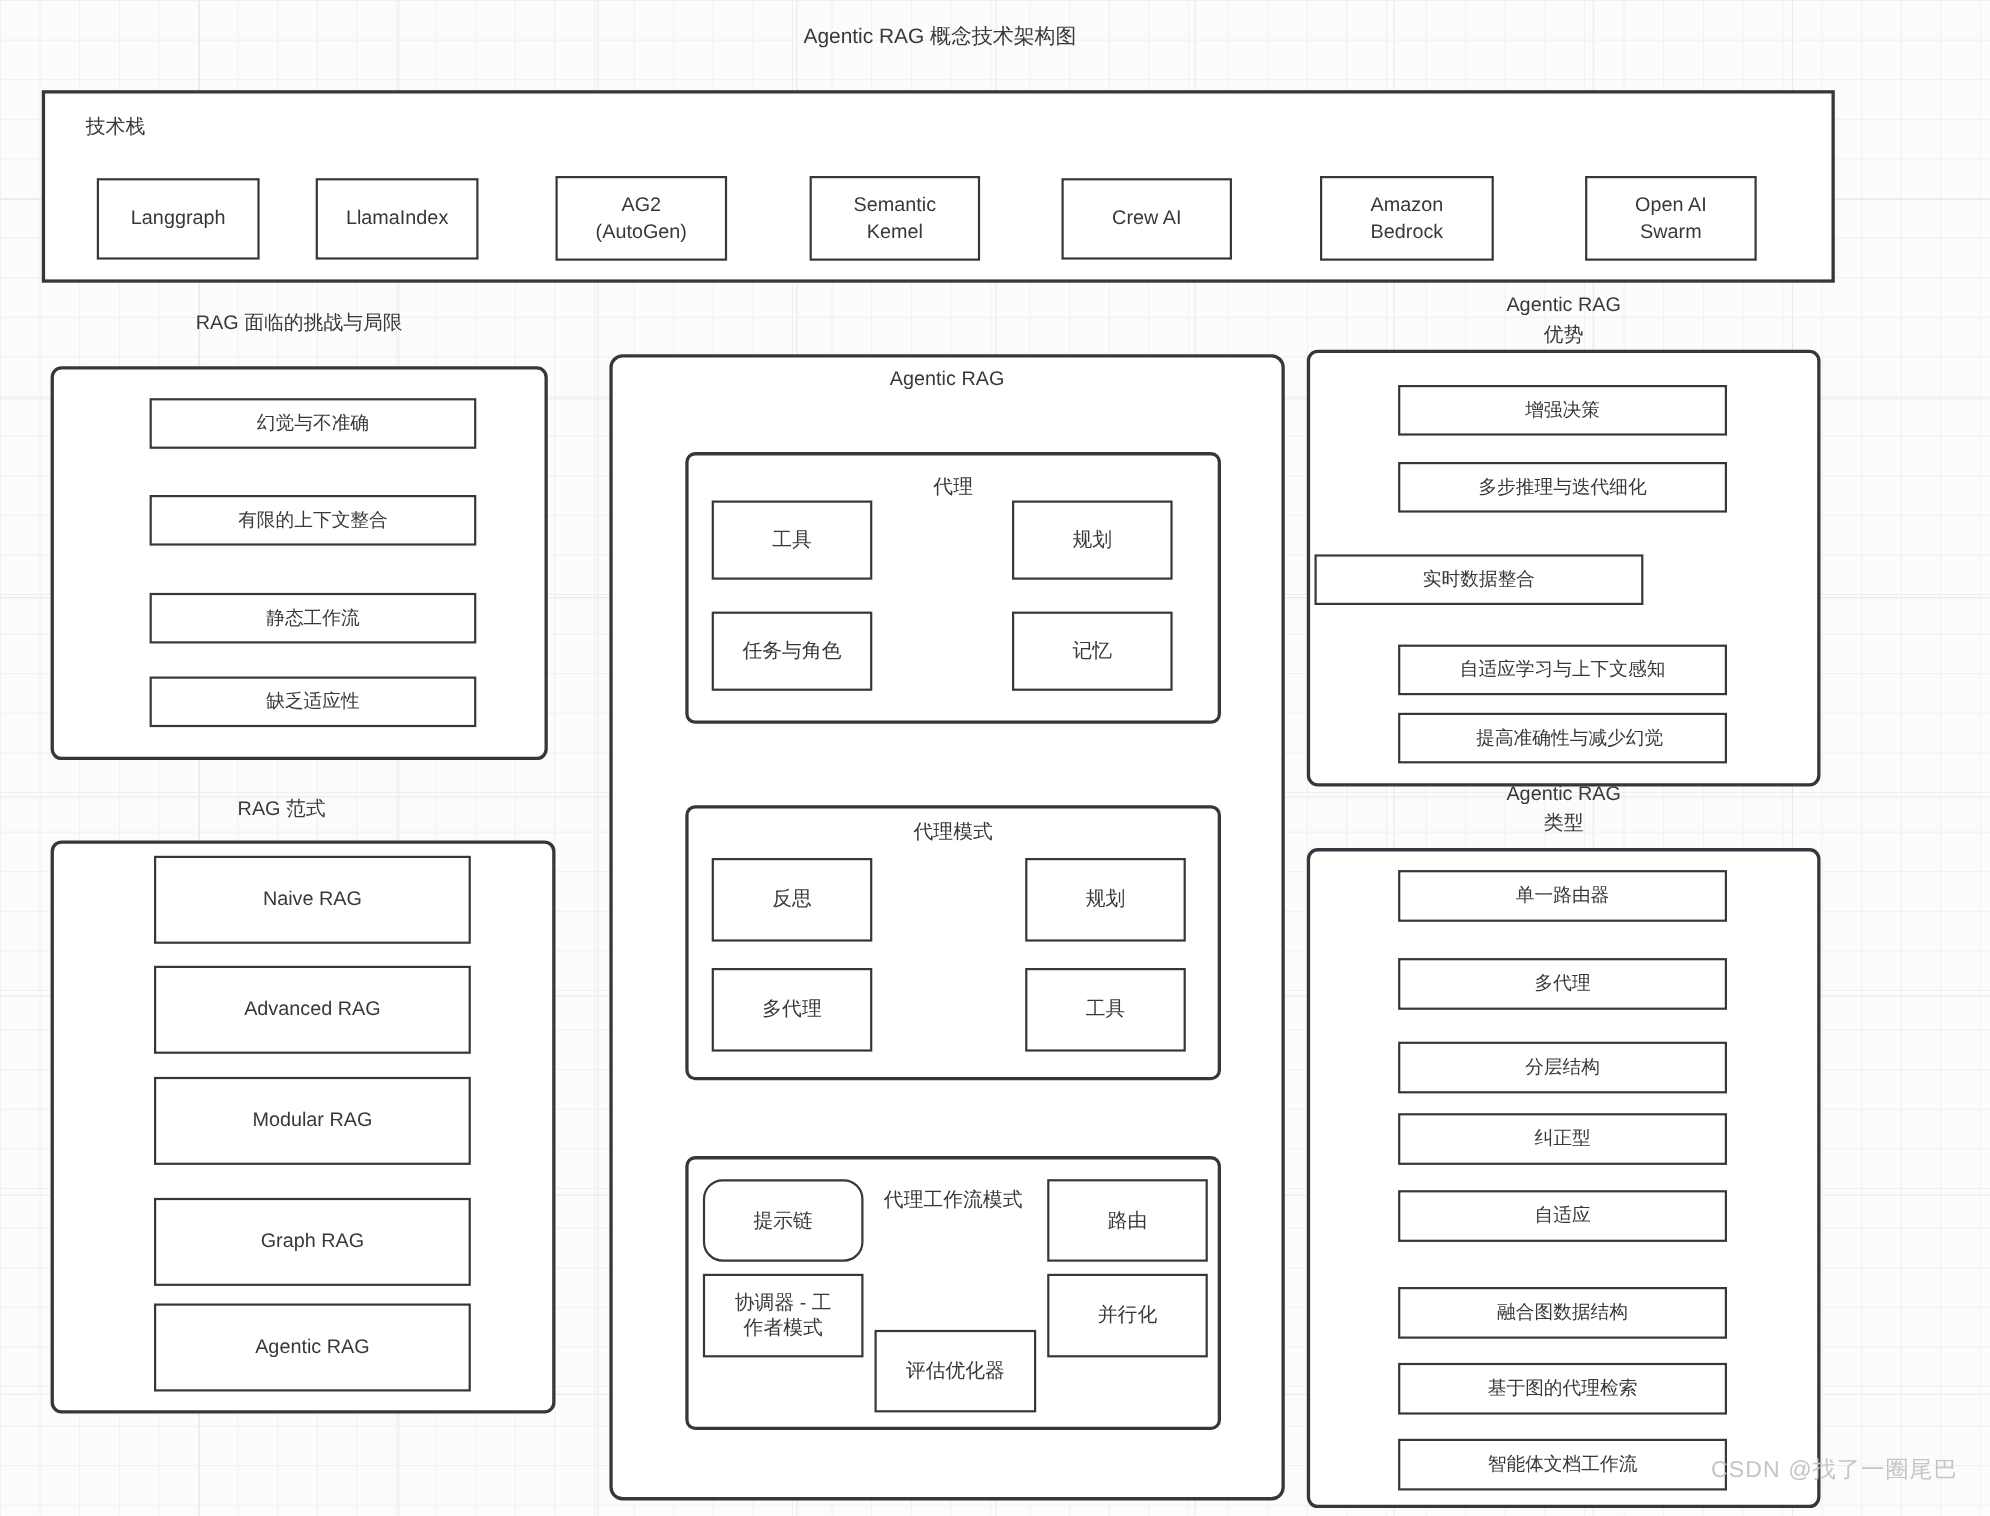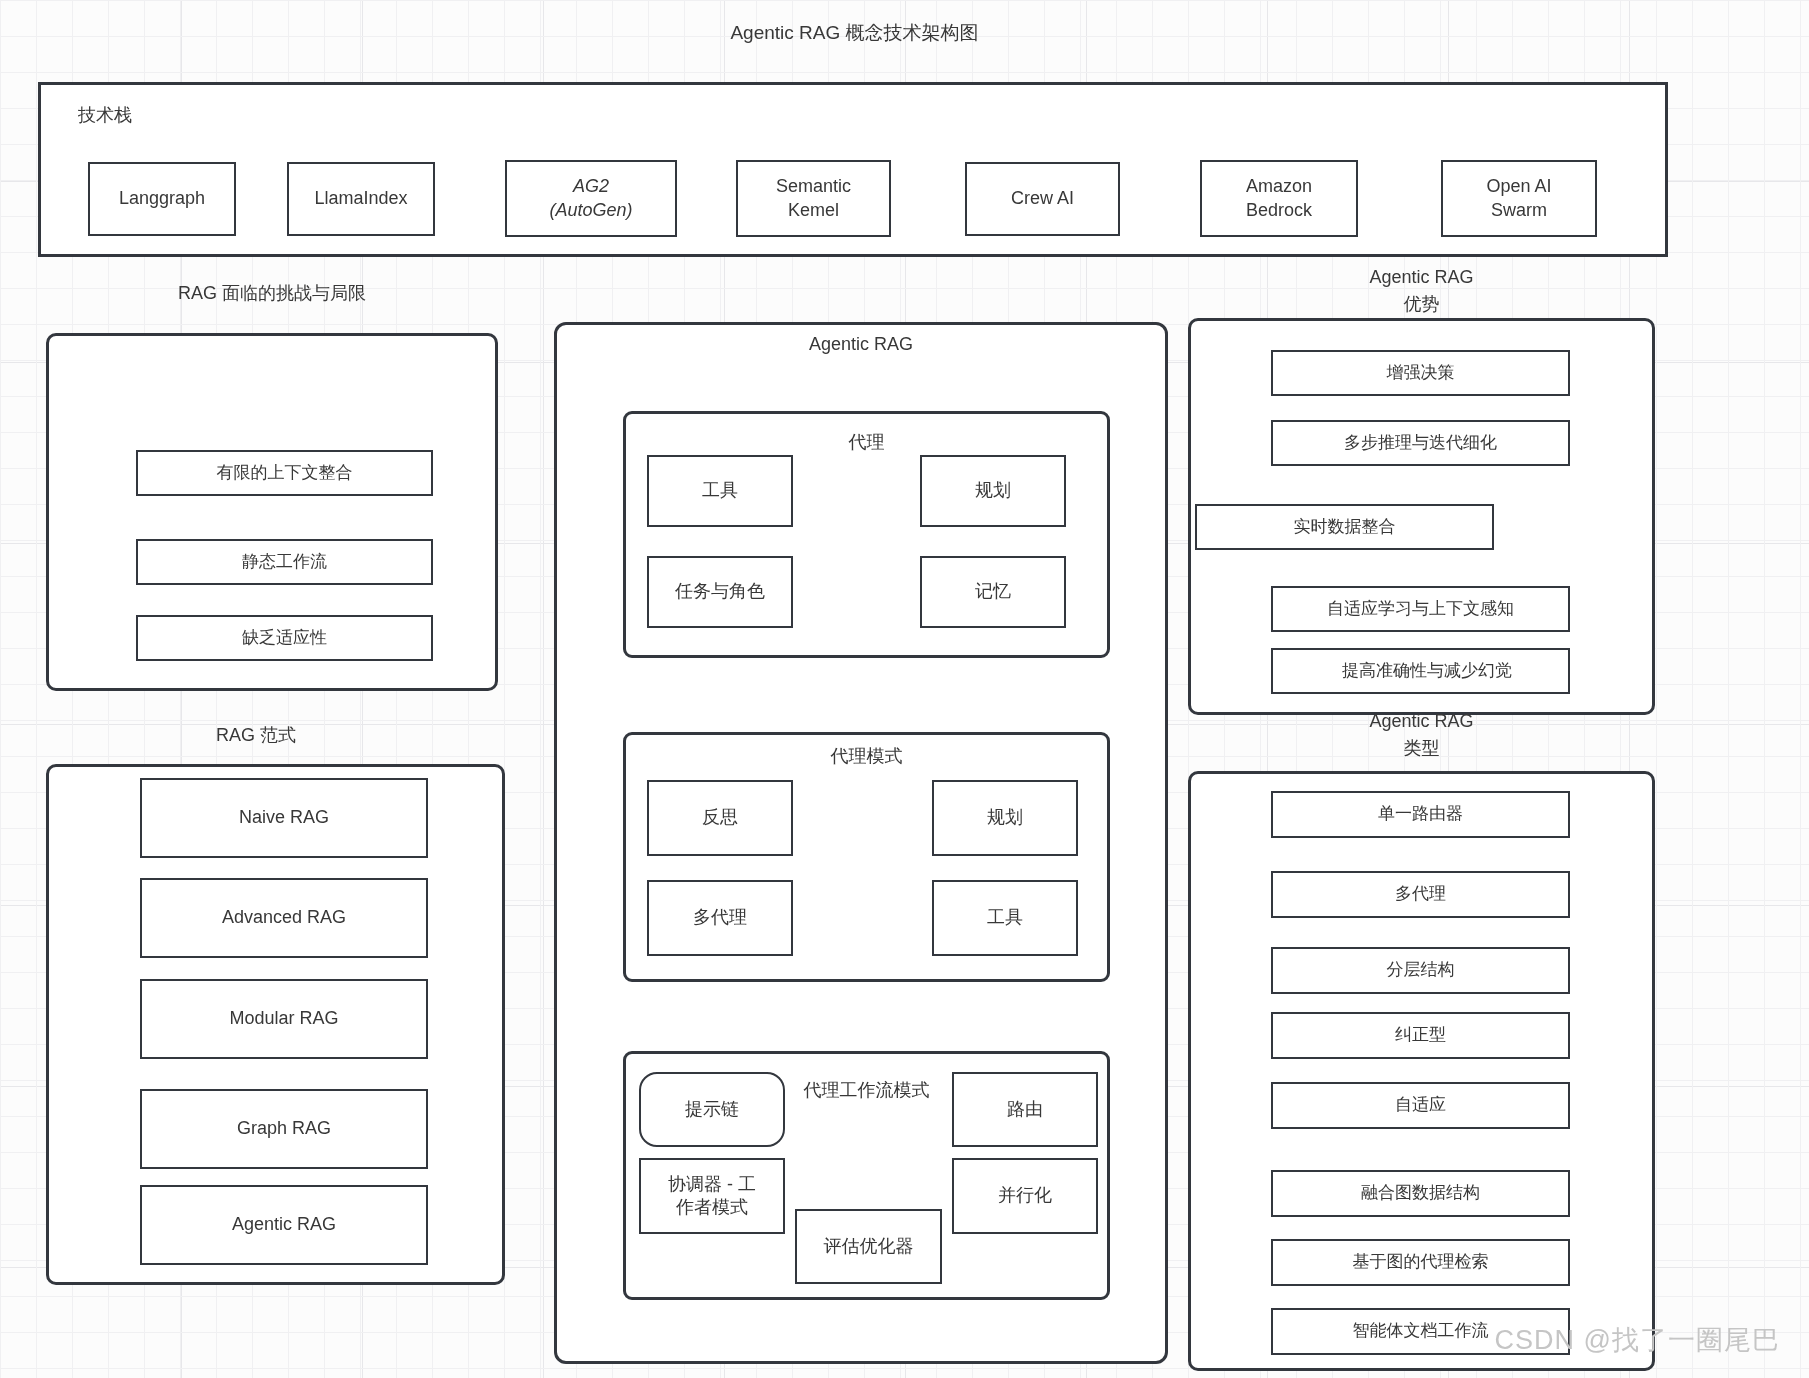--- a/index.html
+++ b/index.html
@@ -43,50 +43,51 @@
   .section-label{
     font-size:18px;text-align:center;line-height:27px;white-space:pre-line;
   }
   .inside-label{
     font-size:18px;text-align:center;
   }
   .corner-label{
     font-size:18px;text-align:left;
   }
   .watermark{
-    font-size:27px;
+    font-size:21px;
     color:#c5c5c5;
     text-align:right;
     letter-spacing:1px;
     z-index:5;
   }
 </style>
 </head>
 <body>
 
 <div class="canvas">
 
   <div class="abs title" style="left:0;top:20;width:1709px;top:20px;">Agentic RAG 概念技术架构图</div>
 
   <div class="abs container" style="left:38px;top:82px;width:1630px;height:175px;"></div>
   <div class="abs corner-label" style="left:78px;top:103px;width:220px;">技术栈</div>
   <div class="abs box" style="left:88px;top:162px;width:148px;height:74px;">Langgraph</div>
   <div class="abs box" style="left:287px;top:162px;width:148px;height:74px;">LlamaIndex</div>
-  <div class="abs box" style="left:505px;top:160px;width:172px;height:77px;font-style:italic;">AG2
+  <div class="abs box" style="left:505px;top:160px;width:156px;height:77px;">AG2
 (AutoGen)</div>
   <div class="abs box" style="left:736px;top:160px;width:155px;height:77px;">Semantic
 Kemel</div>
   <div class="abs box" style="left:965px;top:162px;width:155px;height:74px;">Crew AI</div>
   <div class="abs box" style="left:1200px;top:160px;width:158px;height:77px;">Amazon
 Bedrock</div>
   <div class="abs box" style="left:1441px;top:160px;width:156px;height:77px;">Open AI
 Swarm</div>
 
   <div class="abs section-label" style="left:46px;top:280px;width:452px;">RAG 面临的挑战与局限</div>
   <div class="abs container rounded" style="left:46px;top:333px;width:452px;height:358px;"></div>
+  <div class="abs box sm" style="left:136px;top:362px;width:297px;height:46px;">幻觉与不准确</div>
   <div class="abs box sm" style="left:136px;top:450px;width:297px;height:46px;">有限的上下文整合</div>
   <div class="abs box sm" style="left:136px;top:539px;width:297px;height:46px;">静态工作流</div>
   <div class="abs box sm" style="left:136px;top:615px;width:297px;height:46px;">缺乏适应性</div>
 
   <div class="abs section-label" style="left:46px;top:722px;width:420px;">RAG 范式</div>
   <div class="abs container rounded" style="left:46px;top:764px;width:459px;height:521px;"></div>
   <div class="abs box" style="left:140px;top:778px;width:288px;height:80px;">Naive RAG</div>
   <div class="abs box" style="left:140px;top:878px;width:288px;height:80px;">Advanced RAG</div>
   <div class="abs box" style="left:140px;top:979px;width:288px;height:80px;">Modular RAG</div>
   <div class="abs box" style="left:140px;top:1089px;width:288px;height:80px;">Graph RAG</div>

